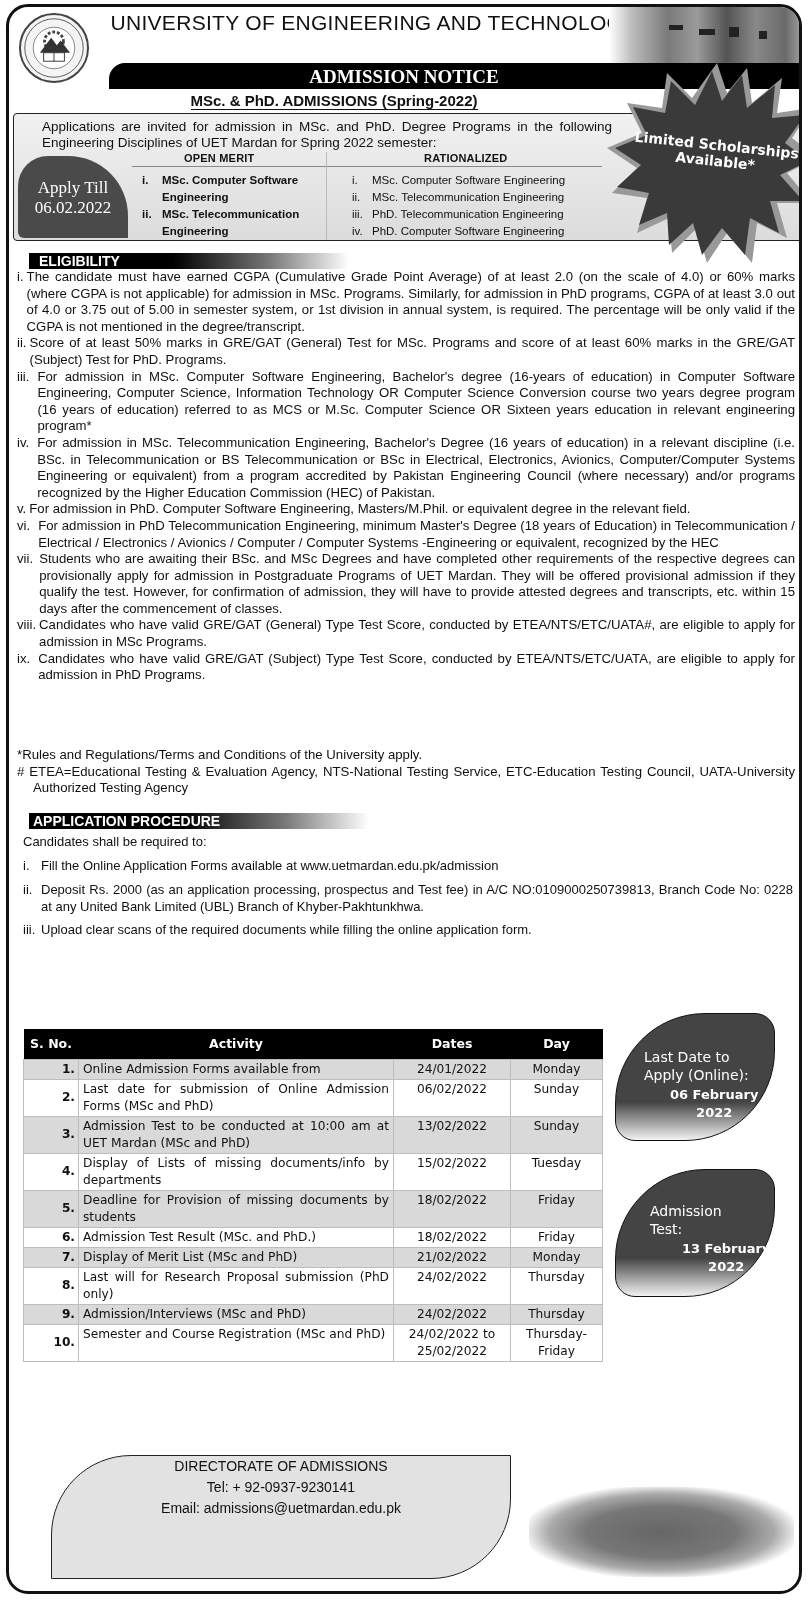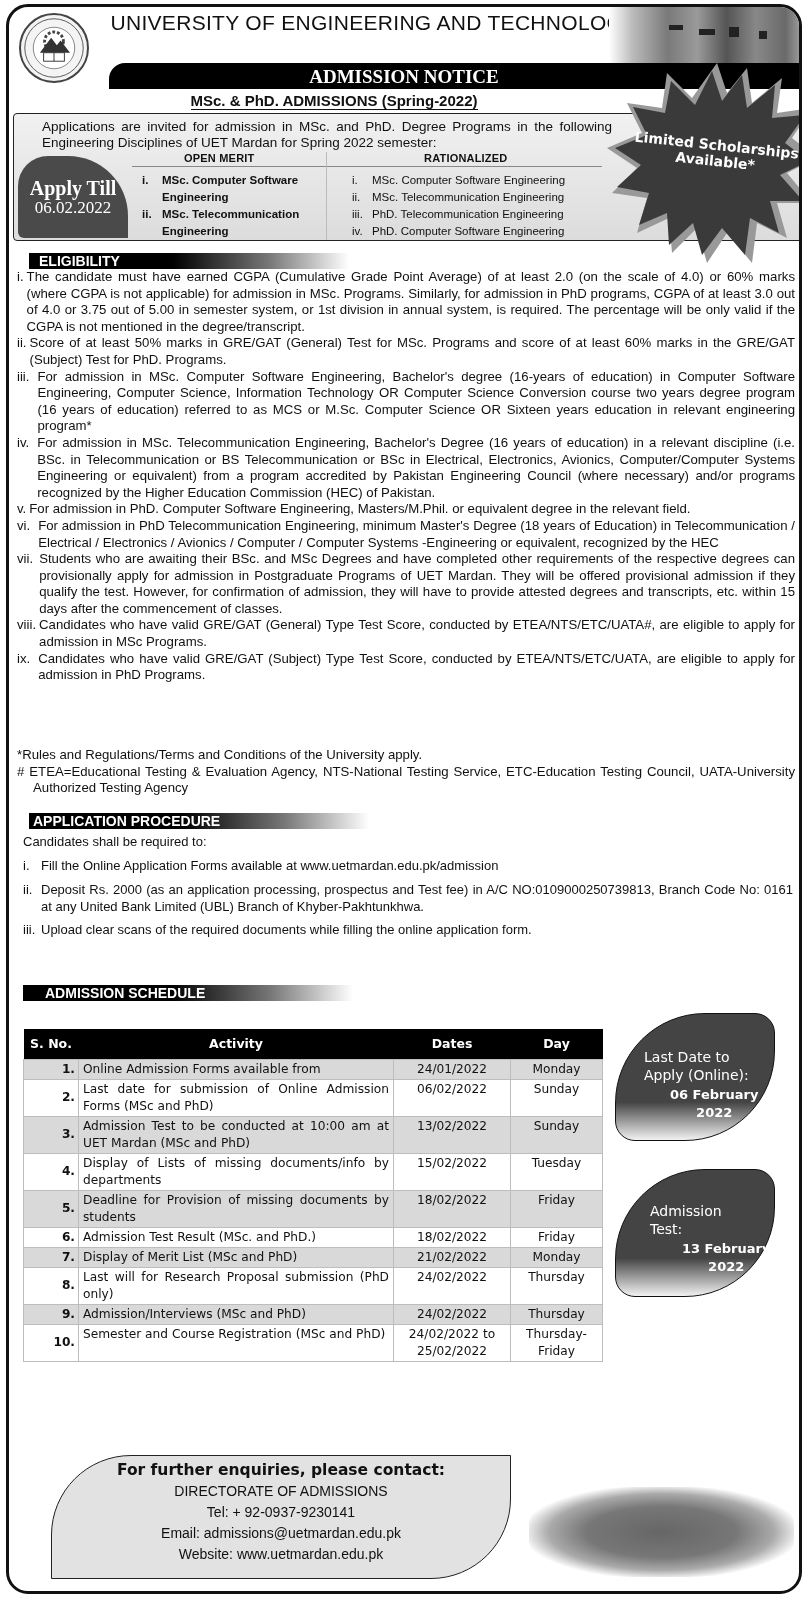--- a/index.html
+++ b/index.html
@@ -47,21 +47,21 @@
   }
   .intro-text {
     position: absolute; left: 28px; top: 5px; width: 570px;
     font-size: 13.5px; line-height: 16px; text-align: justify; text-align-last: left;
   }
   .apply-till {
     position: absolute; left: 4px; top: 42px; width: 110px; height: 82px;
     background: #4a4a4a; border-radius: 30px 60px 0 6px;
     color: #fff; font-family: "Liberation Serif", serif; text-align: center; padding-top: 22px;
   }
-  .apply-till .l1 { font-weight: bold; font-size: 20px; line-height: 20px; }
+  .apply-till .l1 { font-weight: normal; font-size: 17px; line-height: 20px; }
   .apply-till .l2 { font-size: 17px; line-height: 20px; }
   .prog-head {
     position: absolute; top: 38px; font-weight: bold; font-size: 11px; letter-spacing: 0.2px;
   }
   .prog-rule {
     position: absolute; left: 118px; top: 52px; width: 470px; height: 1px; background: #888;
   }
   .prog-divider {
     position: absolute; left: 312px; top: 38px; width: 1px; height: 88px; background: #bbb;
   }
@@ -263,31 +263,30 @@
   <div class="proc" style="top:826px;">Candidates shall be required to:</div>
   <div class="proc" style="top:850px;">
     <div class="row" style="display:flex;">
         <span style="width:18px;">i.</span>
         <span style="flex:1">Fill the Online Application Forms available at www.uetmardan.edu.pk/admission</span>
       </div>
   </div>
   <div class="proc" style="top:874px;">
     <div class="row" style="display:flex;">
         <span style="width:18px;">ii.</span>
-        <span style="flex:1">Deposit Rs. 2000 (as an application processing, prospectus and Test fee) in A/C NO:0109000250739813, Branch Code No: 0161 at any United Bank Limited (UBL) Branch of Khyber-Pakhtunkhwa.</span>
+        <span style="flex:1">Deposit Rs. 2000 (as an application processing, prospectus and Test fee) in A/C NO:0109000250739813, Branch Code No: 0228 at any United Bank Limited (UBL) Branch of Khyber-Pakhtunkhwa.</span>
       </div>
   </div>
   <div class="proc" style="top:914px;">
     <div class="row" style="display:flex;">
         <span style="width:18px;">iii.</span>
         <span style="flex:1">Upload clear scans of the required documents while filling the online application form.</span>
       </div>
   </div>
 
-  <div class="section-head" style="left:14px;top:978px;width:330px;padding-left:22px;">ADMISSION SCHEDULE</div>
 
   <table class="sched">
     <thead>
       <tr>
         <th>S. No.</th>
         <th>Activity</th>
         <th>Dates</th>
         <th>Day</th>
       </tr>
     </thead>
@@ -370,21 +369,19 @@
       <div>Admission</div>
       <div>Test:</div>
     </div>
     <div class="t2" style="left:66px;top:70px;text-align:center;">
       <div>13 February</div>
       <div>2022</div>
     </div>
   </div>
 
   <div class="contact">
-    <div class="head">For further enquiries, please contact:</div>
     <div>DIRECTORATE OF ADMISSIONS</div>
     <div>Tel: + 92-0937-9230141</div>
     <div>Email: admissions@uetmardan.edu.pk</div>
-    <div>Website: www.uetmardan.edu.pk</div>
   </div>
   <div class="photo-bottom"></div>
 
 </div>
 
 </body></html>

